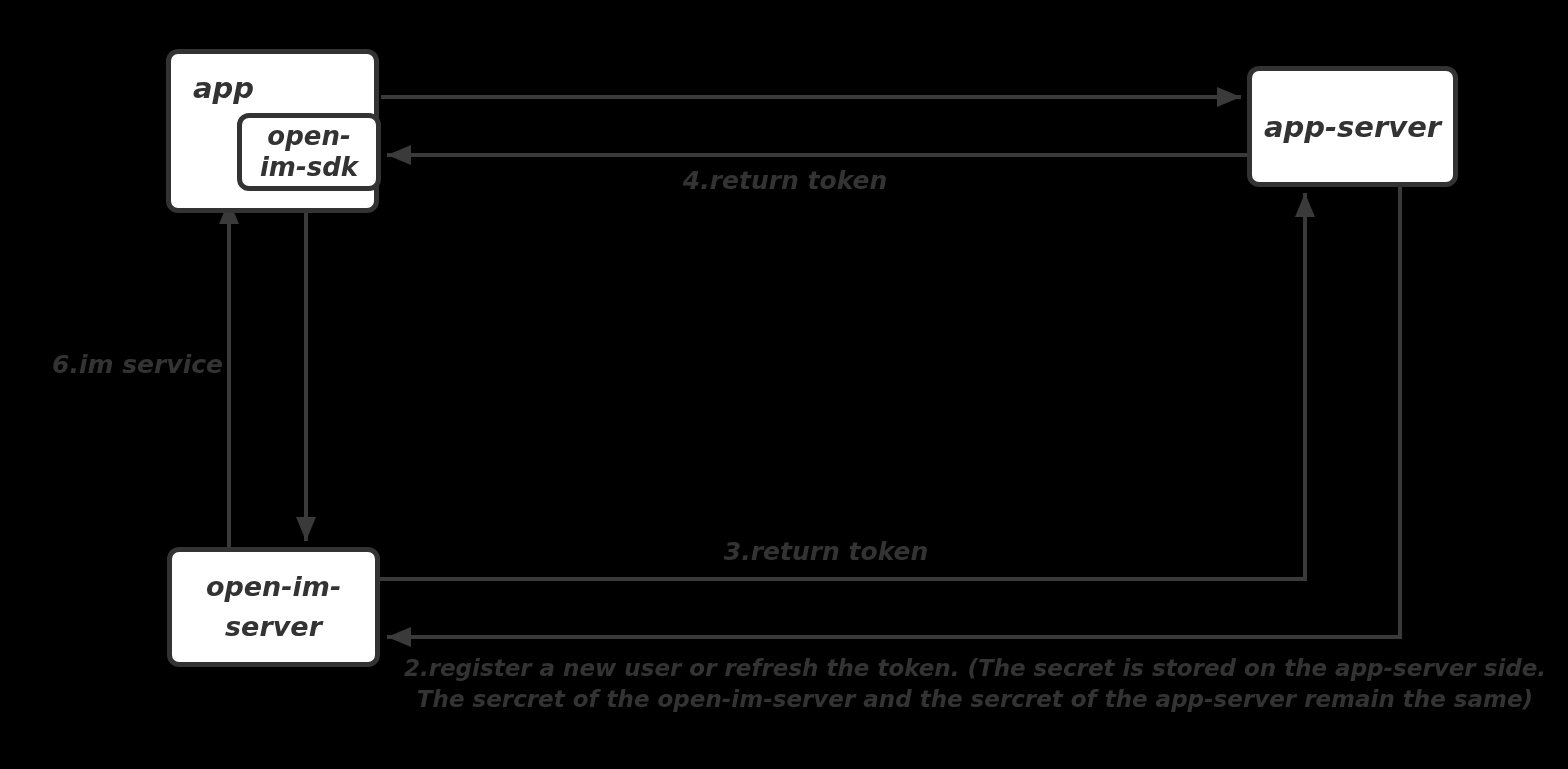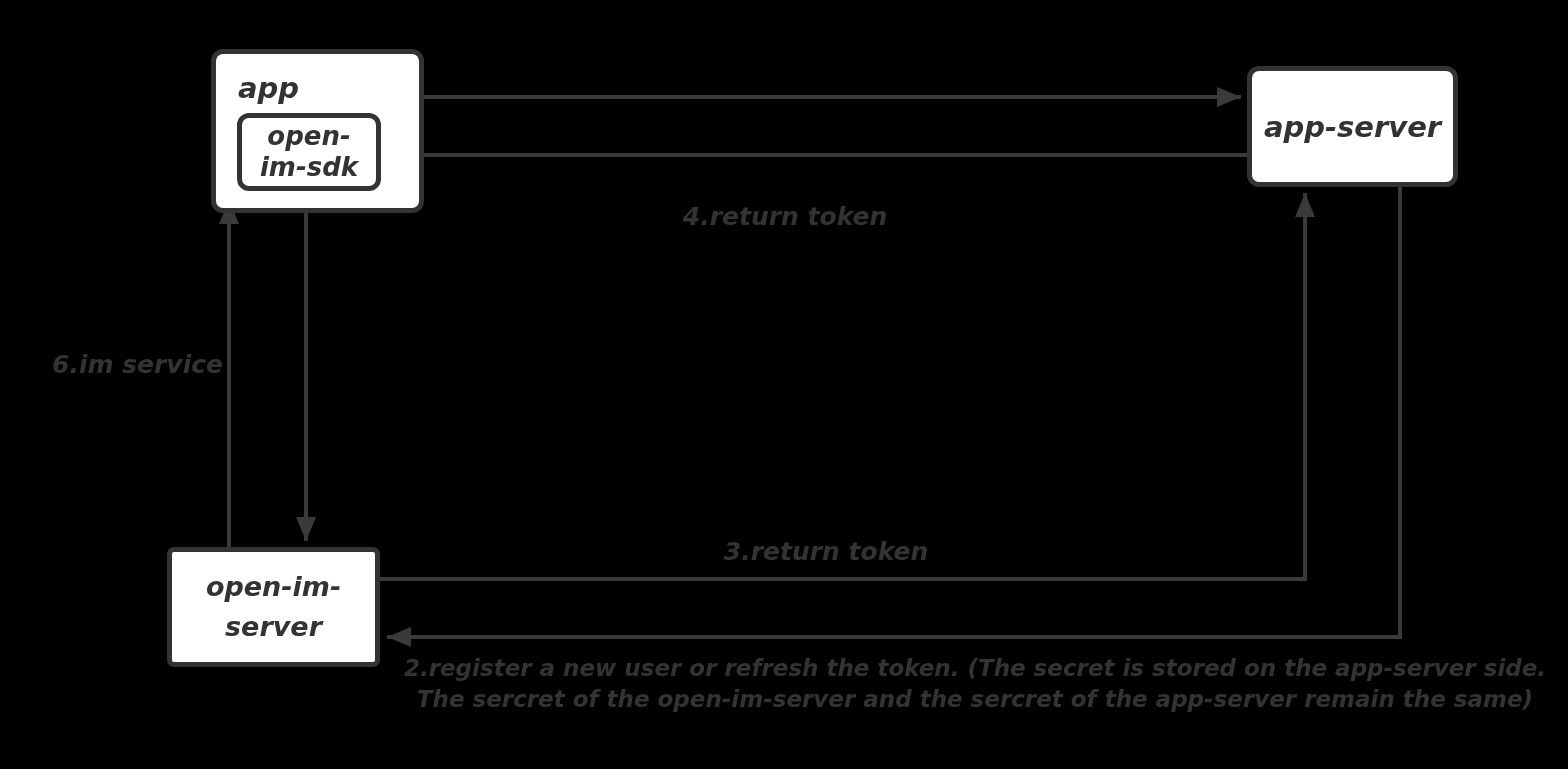--- a/index.html
+++ b/index.html
@@ -22,42 +22,42 @@
     font-style: italic;
     font-weight: 700;
   }
   .node-center {
     display: flex;
     align-items: center;
     justify-content: center;
     text-align: center;
     white-space: pre-line;
   }
-  .node-app { left: 166px; top: 49px; width: 213px; height: 164px; z-index: 1; margin-left: 45px; }
+  .node-app { left: 166px; top: 49px; width: 213px; height: 164px; z-index: 1; }
   .node-app .node-label {
     position: absolute; left: 22px; top: 17px; font-size: 29px;
   }
   .node-sdk { left: 237px; top: 113px; width: 144px; height: 78px; z-index: 2;
               font-size: 26px; line-height: 31px; }
   .node-appserver { left: 1247px; top: 66px; width: 211px; height: 121px;
                     font-size: 29px; }
   .node-imserver { left: 167px; top: 547px; width: 213px; height: 120px;
-                   font-size: 27px; line-height: 40px; border-radius: 7px; }
+                   font-size: 27px; line-height: 40px; }
   .edge-label {
     position: absolute;
     color: #333333;
     font-style: italic;
     font-weight: 700;
     font-size: 25px;
     text-align: center;
     white-space: pre-line;
     z-index: 3;
   }
   .label-1 { left: 450px; top: 56px;  width: 600px; }
-  .label-4 { left: 610px; top: 166px; width: 350px; margin-top: 36px; }
+  .label-4 { left: 610px; top: 166px; width: 350px; }
   .label-5 { left: 298px; top: 324px; width: 240px; line-height: 30px; }
   .label-6 { left: 45px;  top: 350px; width: 185px; }
   .label-3 { left: 650px; top: 537px; width: 352px; }
   .label-2 { left: 395px; top: 653px; width: 1160px; font-size: 23px; line-height: 31px; }
 </style>
 </head>
 <body>
 
 <div class="canvas">
 

